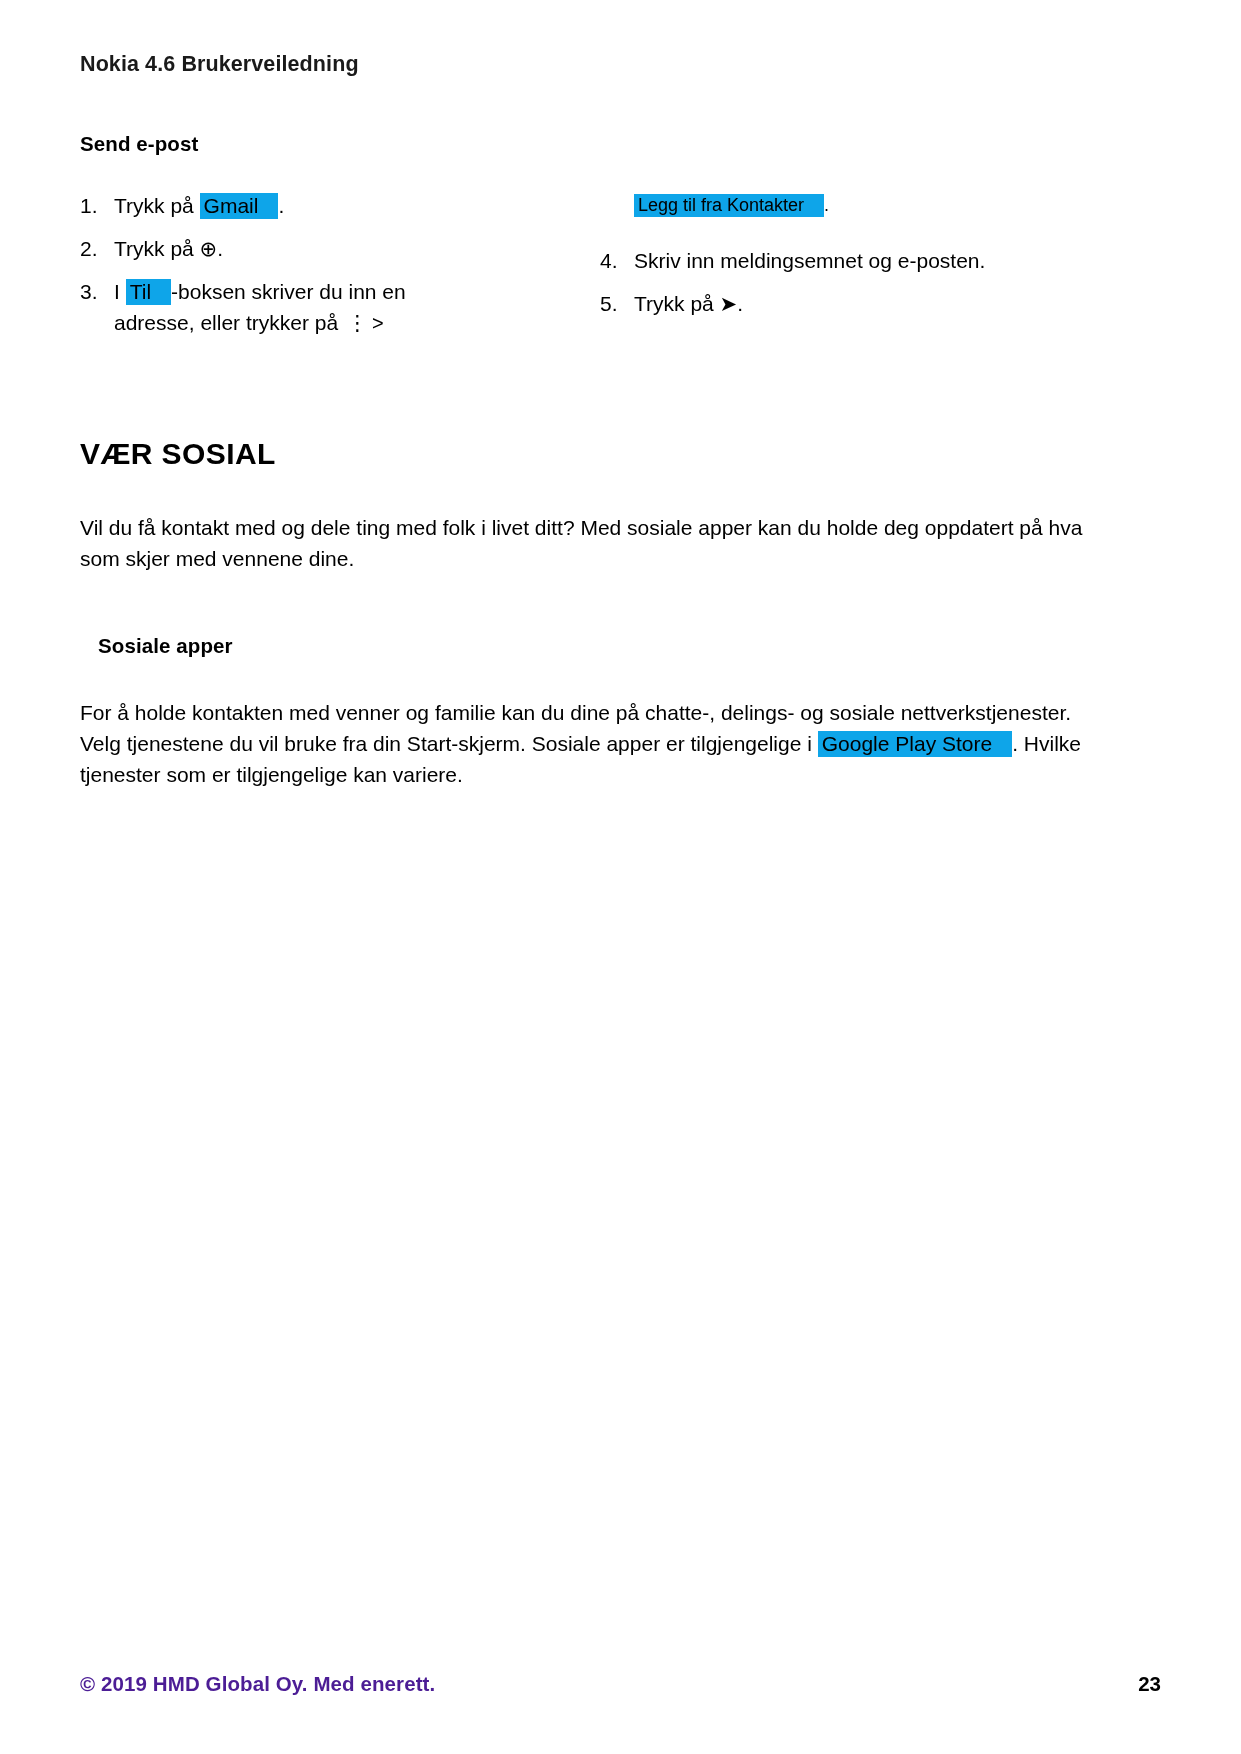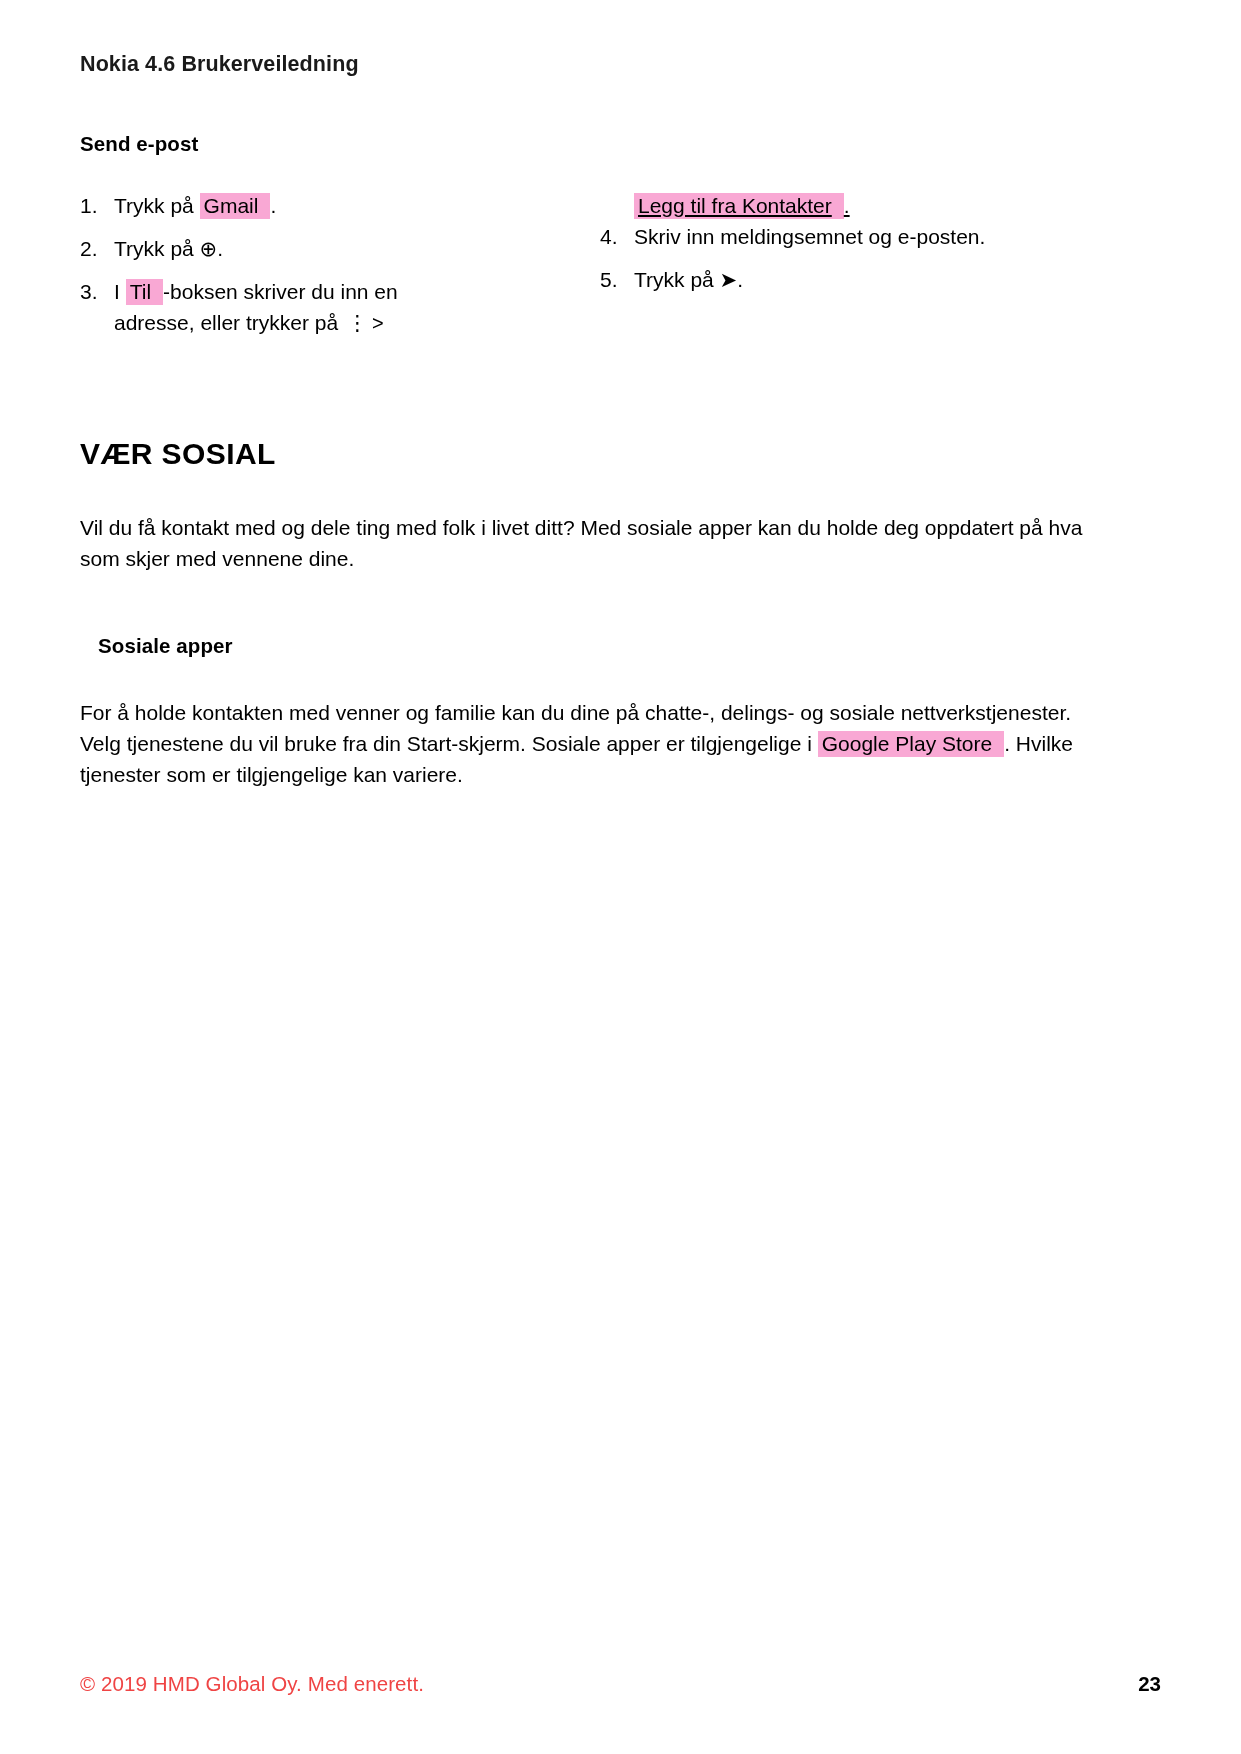--- a/index.html
+++ b/index.html
@@ -81,31 +81,30 @@
     font-size: 21px;
     line-height: 31px;
   }
   .step-body {
     flex: 1 1 auto;
     font-size: 21px;
     line-height: 31px;
   }
   
   .step-cont {
-    font-size: 21px;
+    font-size: 18px;
     line-height: 31px;
     padding-left: 34px;
-    margin-bottom: 0;
-    text-decoration: underline;
+    margin-bottom: 24px;
   }
 
   
   .hl {
-    background: #f9a8d4;
-    padding: 1px 12px 2px 4px;
+    background: #0ea5e9;
+    padding: 1px 20px 2px 4px;
     white-space: nowrap;
     color: #000;
   }
 
   
   .gi {
     display: inline-block;
     vertical-align: baseline;
     line-height: 1;
     color: #000;
@@ -139,22 +138,22 @@
   #intro-para      { top: 512px; width: 1040px; }
   #sosiale-heading { position: absolute; left: 98px; top: 634px; }
   #apper-para      { top: 697px;  width: 1010px; }
 
   
   .footer-left {
     position: absolute;
     left: 80px;
     top: 1672px;
     font-size: 20.5px;
-    font-weight: 400;
-    color: #ef4444;
+    font-weight: 700;
+    color: #4c1d95;
     letter-spacing: 0.1px;
     text-align: right;
   }
   .footer-page {
     position: absolute;
     right: 80px;
     top: 1672px;
     font-size: 20.5px;
     font-weight: 700;
     color: #000;

